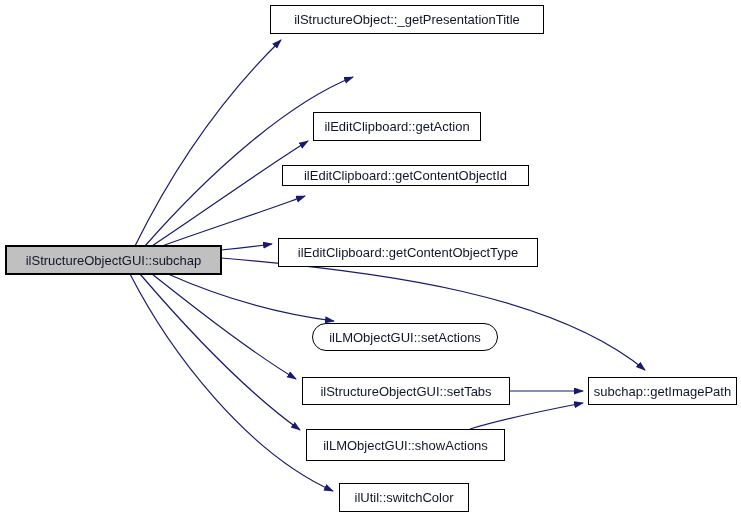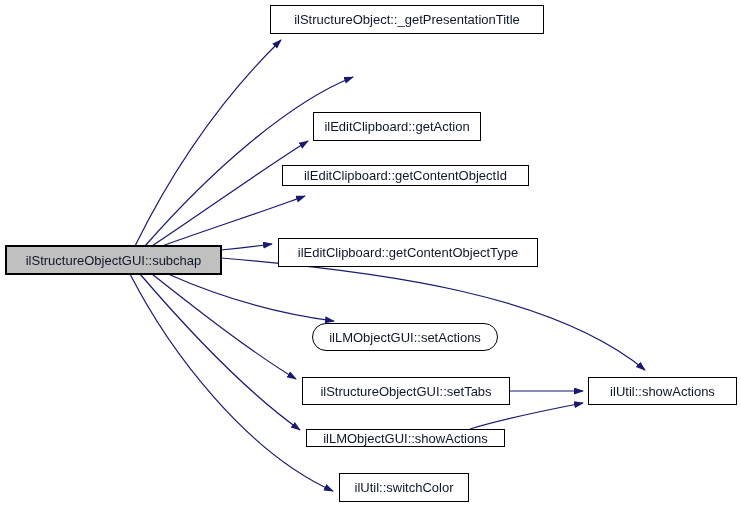--- a/index.html
+++ b/index.html
@@ -80,19 +80,19 @@
   <div class="node" style="left:313px; top:112px; width:168px; height:29px;">ilEditClipboard::getAction</div>
 
   <div class="node" style="left:282px; top:165px; width:247px; height:21px;">ilEditClipboard::getContentObjectId</div>
 
   <div class="node" style="left:278px; top:218px; width:260px; height:29px;margin-top:20px;">ilEditClipboard::getContentObjectType</div>
 
   <div class="node" style="left:312px; top:323px; width:186px; height:28px;border-radius:14px;">ilLMObjectGUI::setActions</div>
 
   <div class="node" style="left:302px; top:377px; width:208px; height:28px;text-align:right;">ilStructureObjectGUI::setTabs</div>
 
-  <div class="node" style="left:306px; top:429px; width:199px; height:18px;">ilLMObjectGUI::showActions</div>
+  <div class="node" style="left:306px; top:429px; width:199px; height:32px;">ilLMObjectGUI::showActions</div>
 
-  <div class="node" style="left:339px; top:473px; width:130px; height:29px;">ilUtil::switchColor</div>
+  <div class="node" style="left:339px; top:483px; width:130px; height:29px;">ilUtil::switchColor</div>
 
-  <div class="node" style="left:588px; top:377px; width:149px; height:28px;">ilUtil::showActions</div>
+  <div class="node" style="left:588px; top:377px; width:149px; height:28px;">subchap::getImagePath</div>
 
 </div>
 
 </body></html>

